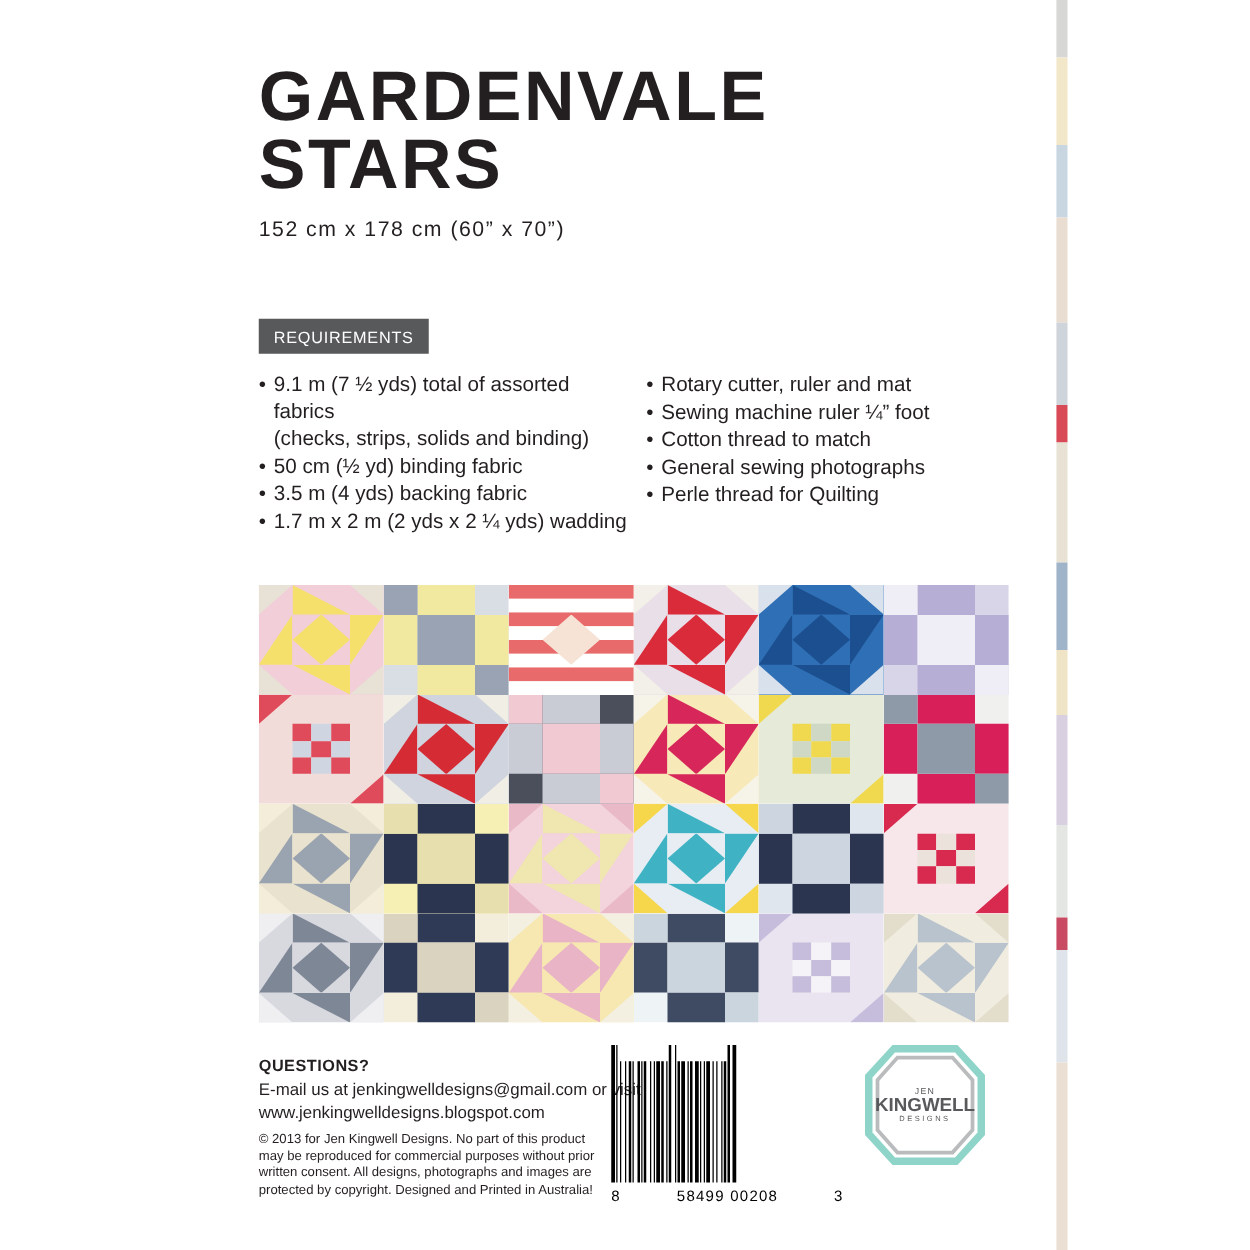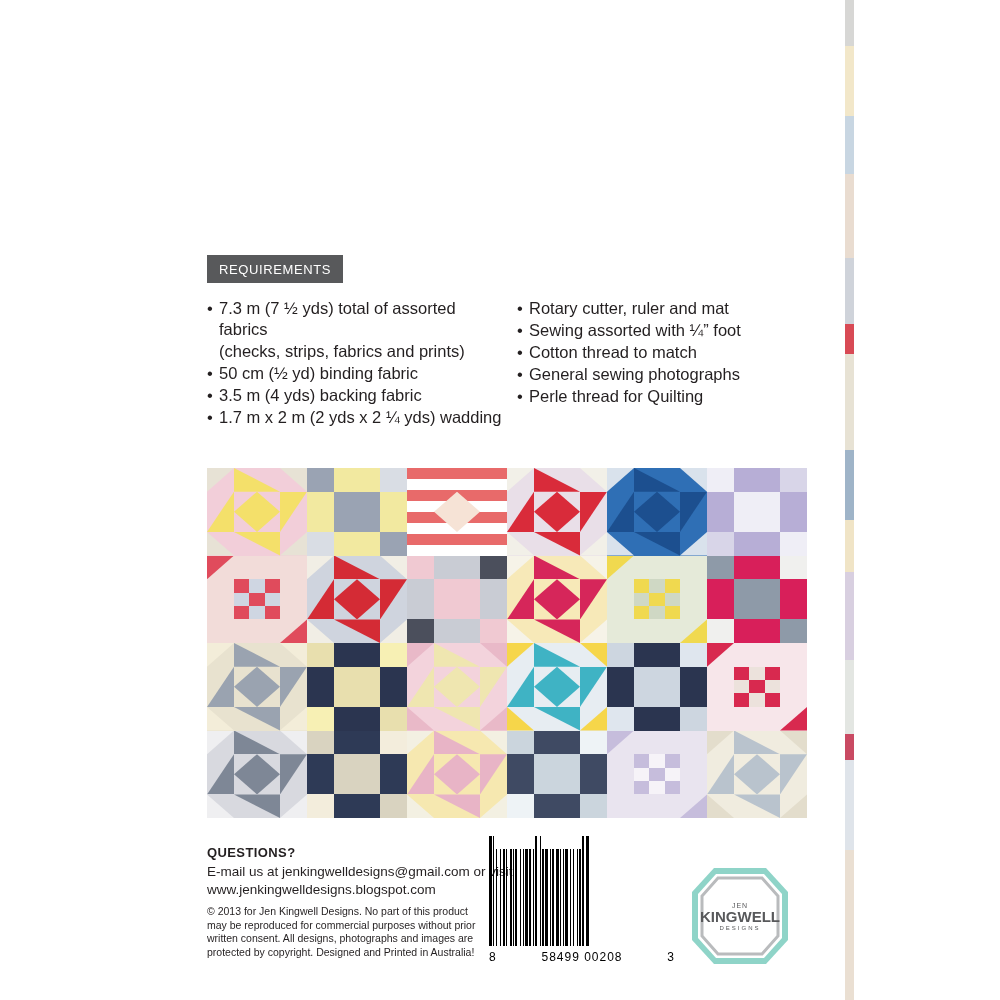--- a/index.html
+++ b/index.html
@@ -68,21 +68,21 @@
   
   .q-title{position:absolute;left:207px;top:845px;font-size:13px;font-weight:bold;letter-spacing:.4px;color:#231f20;}
   .q-line{position:absolute;left:207px;font-size:13.5px;color:#231f20;}
   .copy{position:absolute;left:207px;top:905px;width:270px;font-size:10.5px;line-height:13.5px;color:#231f20;}
 
   .barcode{position:absolute;left:489px;top:836px;width:180px;height:110px;display:flex;align-items:flex-end;}
   .barcode .bar{background:#000;height:100%;}
   .bc-num{position:absolute;left:489px;top:950px;width:186px;font-size:12px;letter-spacing:1px;color:#000;
           display:flex;justify-content:space-between;}
 
-  .logo{position:absolute;left:686px;top:862px;width:108px;height:108px;}
+  .logo{position:absolute;left:686px;top:830px;width:108px;height:108px;}
   .logo-text{position:absolute;left:0;top:0;width:108px;height:108px;display:flex;flex-direction:column;
              align-items:center;justify-content:center;color:#58595b;}
   .logo-text .l1{font-size:7px;letter-spacing:1px;}
   .logo-text .l2{font-size:15px;font-weight:bold;letter-spacing:0px;line-height:16px;}
   .logo-text .l3{font-size:6px;letter-spacing:2px;}
 </style>
 </head>
 <body>
 
 <div class="page">
@@ -98,37 +98,39 @@
       <div class="band" style="background: rgb(159, 180, 200); top: 450px; height: 70px;"></div>
       <div class="band" style="background: rgb(240, 228, 198); top: 520px; height: 52px;"></div>
       <div class="band" style="background: rgb(216, 207, 224); top: 572px; height: 88px;"></div>
       <div class="band" style="background: rgb(227, 230, 226); top: 660px; height: 74px;"></div>
       <div class="band" style="background: rgb(201, 74, 99); top: 734px; height: 26px;"></div>
       <div class="band" style="background: rgb(223, 228, 234); top: 760px; height: 90px;"></div>
       <div class="band" style="background: rgb(234, 223, 210); top: 850px; height: 150px;"></div>
     </div>
   <div class="edge-white"></div>
 
+  <div class="title">GARDENVALE STARS</div>
 
   <div class="subtitle">
+    <div>152 cm x 178 cm (60” x 70”)</div>
   </div>
 
   <div class="req-badge">REQUIREMENTS</div>
 
   <div class="col-left">
-    <div class="req-item"><span class="bullet">•</span><span>7.3 m (7 ½ yds) total of assorted fabrics</span></div>
-    <div class="req-item"><span>(checks, strips, fabrics and prints)</span></div>
+    <div class="req-item"><span class="bullet">•</span><span>9.1 m (7 ½ yds) total of assorted fabrics</span></div>
+    <div class="req-item"><span>(checks, strips, solids and binding)</span></div>
     <div class="req-item"><span class="bullet">•</span><span>50 cm (½ yd) binding fabric</span></div>
     <div class="req-item"><span class="bullet">•</span><span>3.5 m (4 yds) backing fabric</span></div>
     <div class="req-item"><span class="bullet">•</span><span>1.7 m x 2 m (2 yds x 2 ¼ yds) wadding</span></div>
   </div>
 
   <div class="col-right">
     <div class="req-item"><span class="bullet">•</span><span>Rotary cutter, ruler and mat</span></div>
-    <div class="req-item"><span class="bullet">•</span><span>Sewing assorted with ¼” foot</span></div>
+    <div class="req-item"><span class="bullet">•</span><span>Sewing machine ruler ¼” foot</span></div>
     <div class="req-item"><span class="bullet">•</span><span>Cotton thread to match</span></div>
     <div class="req-item"><span class="bullet">•</span><span>General sewing photographs</span></div>
     <div class="req-item"><span class="bullet">•</span><span>Perle thread for Quilting</span></div>
   </div>
 
   <div class="quilt" id="quilt">
       <div class="blk">
         <div class="bg" style="background: rgb(242, 206, 217);"></div>
         <div class="m-tl tri-nw" style="background: rgb(231, 226, 213); position: absolute;"></div>
         <div class="m-tr tri-ne" style="background: rgb(231, 226, 213); position: absolute;"></div>

